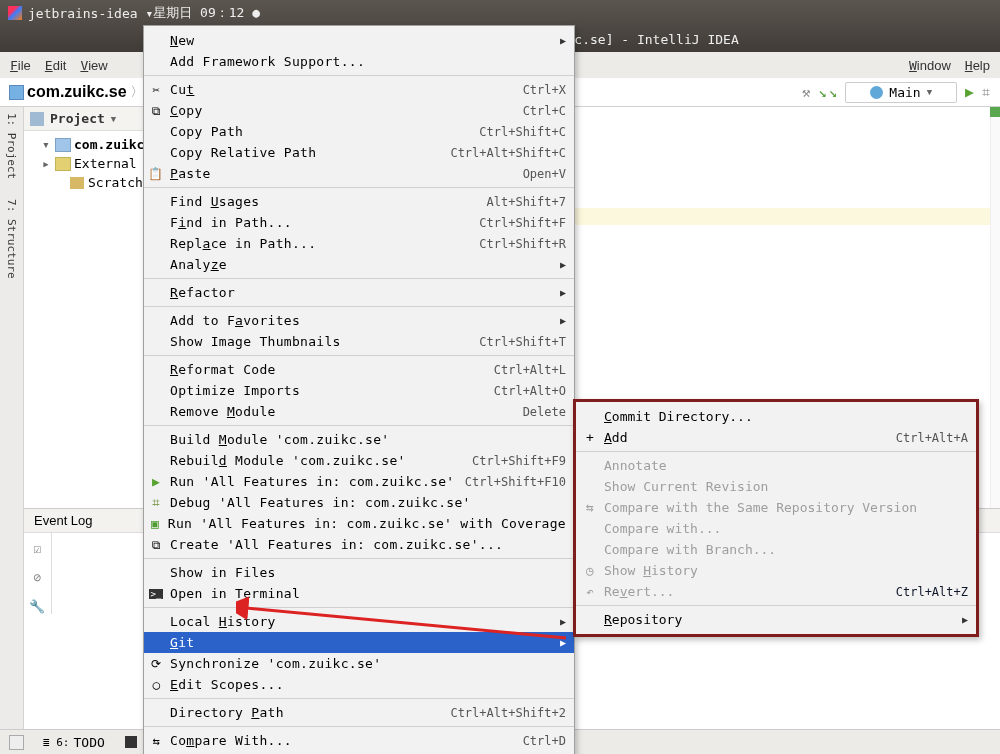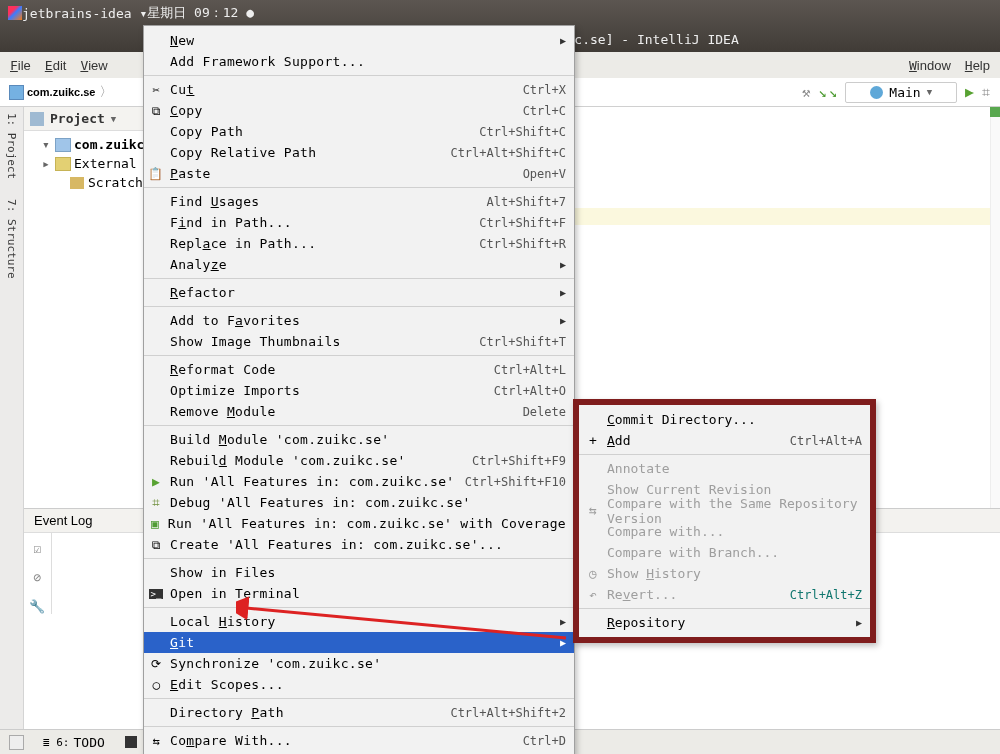--- a/index.html
+++ b/index.html
@@ -1,21 +1,21 @@
 <!DOCTYPE html>
 <html><head>
 <meta charset="utf-8">
 <style>
   * { margin:0; padding:0; box-sizing:border-box; font-family:"DejaVu Sans Mono","Consolas",monospace; font-size:13px; }
   body { width:1000px; height:754px; background:#fff; color:#000; position:relative; overflow:hidden; }
 
   
   .gnome-bar { display:flex; align-items:center; justify-content:space-between; height:26px; padding:0 8px;
                background:linear-gradient(#5c5651,#4e4944); color:#eee; font-family:sans-serif; font-size:13px; }
-  .gnome-bar .title { display:flex; }
+  .gnome-bar .title { display:flex; gap:6px; }
   .gnome-bar .ij-icon { width:14px; height:14px; background:linear-gradient(135deg,#fe315d 0%, #fe315d 33%,#3d7bff 50%, #f97a12 100%); }
   .gnome-bar .time { flex:1; text-align:left; }
 
   
   .title-bar { display:flex; align-items:center; justify-content:center;
                height:26px; background:linear-gradient(#4e4944,#403b36); color:#eee; font-family:sans-serif; font-size:12px; }
   .title-bar .label { white-space:nowrap; }
 
   
   .menubar { display:flex; align-items:center; gap:14px; padding:4px 10px; background:#ecebe7; height:26px; }
@@ -89,30 +89,30 @@
   .popup .item .shortcut { font-size:12px; color:#555; }
   .popup .item .arrow-sub { font-size:10px; color:#333; }
   .popup .item.highlight { background:#2a62c9; color:#fff; }
   .popup .item.highlight .shortcut,
   .popup .item.highlight .arrow-sub { color:#fff; }
   .popup .item .run { color:#58a232;}
   .popup .item .bug { color:#6e8f3c; }
   .popup .item .cov { color:#4f9c34;}
 
   
-  .popup-sub { position:absolute; top:399px; left:573px; width:303px; background:#f2f2f2;
-               border:6px solid #7f1d1d; box-shadow:2px 3px 6px rgba(0,0,0,.25); padding:4px 0; z-index:60; }
+  .popup-sub { position:absolute; top:399px; left:573px; width:406px; background:#f2f2f2;
+               border:3px solid #7f1d1d; box-shadow:2px 3px 6px rgba(0,0,0,.25); padding:4px 0; z-index:60; }
   .popup-sub .item { display:flex; align-items:center; padding:2px 8px 2px 6px; gap:6px; height:21px; font-family:"DejaVu Sans Mono",monospace;}
   .popup-sub .item .icon { width:16px; text-align:center; }
   .popup-sub .item .label { flex:1; }
   .popup-sub .item .shortcut { font-size:12px; color:#555;}
   .popup-sub .item.disabled { color:#9e9e9e;}
   .popup-sub .item .arrow-sub { font-size:10px; color:#333;}
   .popup-sub .sep { height:0; border-top:1px solid #d0d0d0; margin:3px 0;}
-  .popup-sub .item.disabled .shortcut { color:#0f766e; }
+  .popup-sub .item.disabled .shortcut { color:#0f172a; }
 
   .red-arrow { position:absolute; top:588px; left:236px; z-index:100; pointer-events:none; }
 
   u { text-decoration:underline; }
 
 </style>
 </head>
 <body>
 
 <div class="gnome-bar">
@@ -133,21 +133,21 @@
   <span><u>E</u>dit</span>
   <span><u>V</u>iew</span>
   <span style="flex:1"></span>
   <span><u>W</u>indow</span>
   <span><u>H</u>elp</span>
 </div>
 
 <div class="toolbar-row">
   <div class="breadcrumb">
     <span class="cube"></span>
-    <b style="font-family:sans-serif;font-size:11px;">com.zuikc.se</b>
+    <b style="font-family:sans-serif;font-size:16px;">com.zuikc.se</b>
     <span style="color:#888;">〉</span>
   </div>
   <div class="tb-right">
      <span class="hammer">⚒</span>
      <span class="back-arrows">
         <span>↘</span>
         <span>↘</span>
      </span>
      <span class="run-config">
         <span class="cfg-icon"></span>

